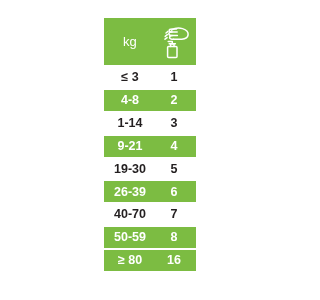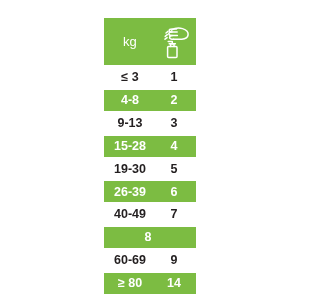--- a/index.html
+++ b/index.html
@@ -130,46 +130,43 @@
     <div id="rows">
         <div class="row white">
           <div class="cell-range">≤ 3</div>
           <div class="cell-dose">1</div>
         </div>
         <div class="row green">
           <div class="cell-range">4-8</div>
           <div class="cell-dose">2</div>
         </div>
         <div class="row white">
-          <div class="cell-range">9-13</div>
+          <div class="cell-range">1-14</div>
           <div class="cell-dose">3</div>
         </div>
         <div class="row green">
-          <div class="cell-range">15-28</div>
+          <div class="cell-range">9-21</div>
           <div class="cell-dose">4</div>
         </div>
         <div class="row white">
           <div class="cell-range">19-30</div>
           <div class="cell-dose">5</div>
         </div>
         <div class="row green">
           <div class="cell-range">26-39</div>
           <div class="cell-dose">6</div>
         </div>
         <div class="row white">
-          <div class="cell-range">40-49</div>
+          <div class="cell-range">40-70</div>
           <div class="cell-dose">7</div>
         </div>
         <div class="row green">
+          <div class="cell-range">50-59</div>
           <div class="cell-dose">8</div>
-        </div>
-        <div class="row white">
-          <div class="cell-range">60-69</div>
-          <div class="cell-dose">9</div>
         </div>
         <div class="row green">
           <div class="cell-range">≥ 80</div>
-          <div class="cell-dose">14</div>
+          <div class="cell-dose">16</div>
         </div>
       </div>
 
   </div>
 </div>
 
 </body></html>

